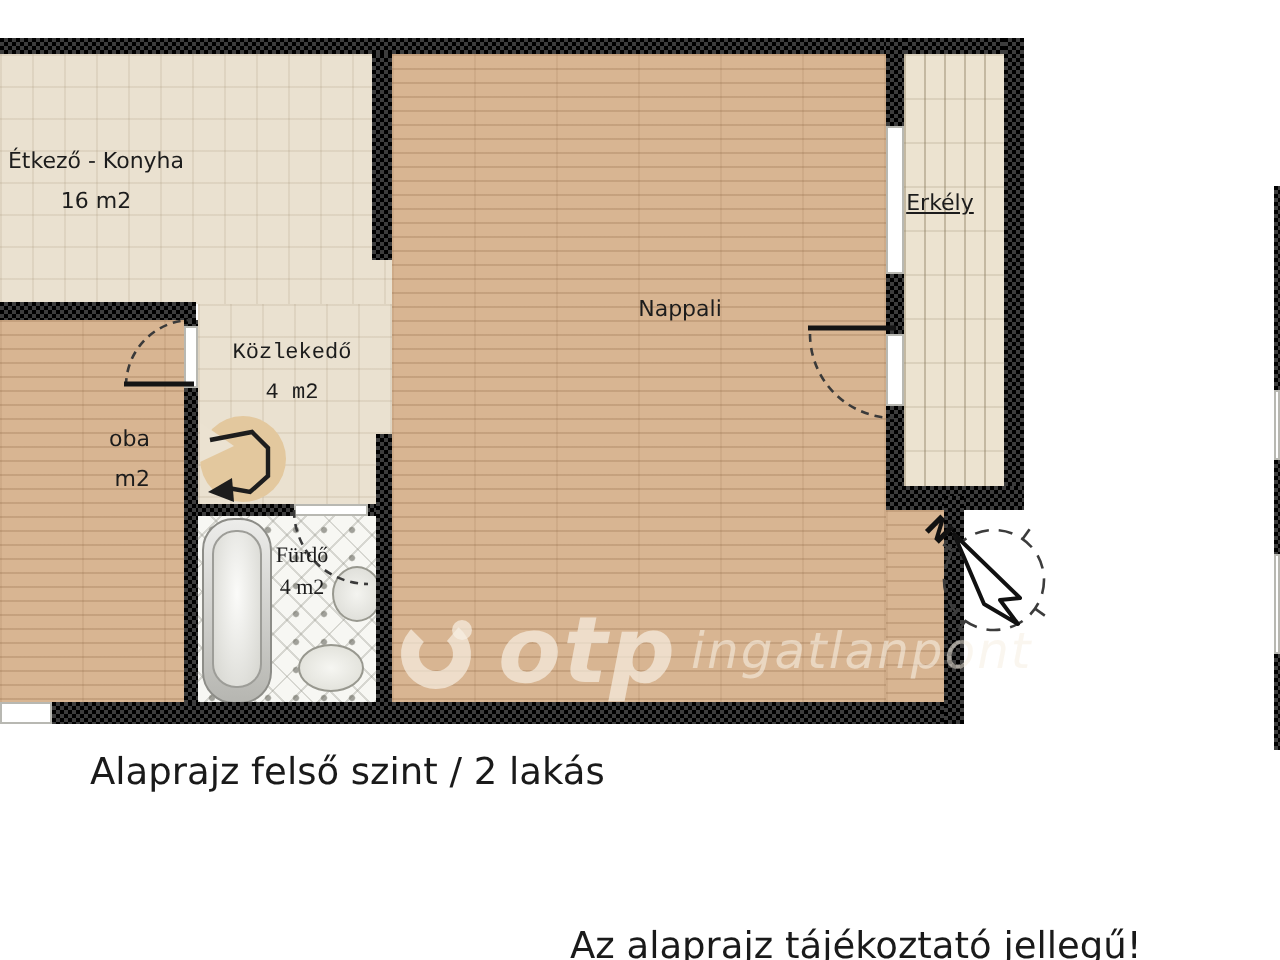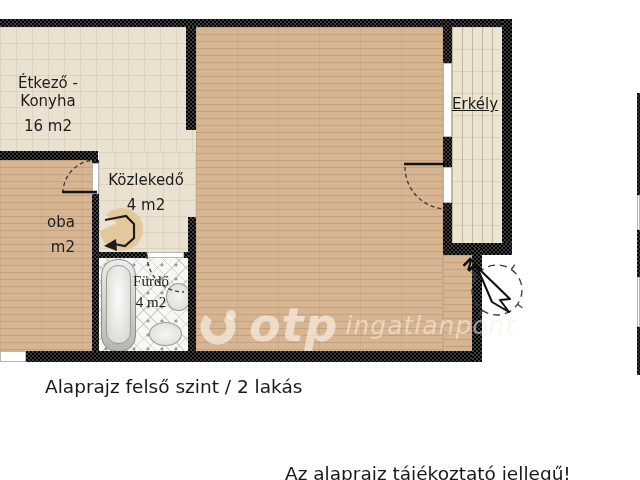--- a/index.html
+++ b/index.html
@@ -20,21 +20,21 @@
     radial-gradient(circle, rgba(90,90,80,.55) 1.2px, transparent 1.9px),
     repeating-linear-gradient(45deg, rgba(140,140,130,.30) 0 1px, transparent 1px 10px),
     repeating-linear-gradient(-45deg, rgba(140,140,130,.30) 0 1px, transparent 1px 10px);
     background-size:14px 14px, auto, auto;}
   
   .wall{background-color:#141414;background-image:
     conic-gradient(#3d3d3d 25%, #000 25% 50%, #3d3d3d 50% 75%, #000 75%);
     background-size:4px 4px;}
   .wgap{background:#ffffff;box-shadow:inset 0 0 0 1px #b8b8b2;}
   
-  .rlabel{font-size:15px;line-height:1.2;color:#1c1c1c;text-align:center;}
+  .rlabel{font-size:11px;line-height:1.2;color:#1c1c1c;text-align:center;}
   .rlabel .area{margin-top:7px;}
   .caption{font-size:18.5px;color:#1a1a1a;white-space:nowrap;}
   
   .stair{width:43px;height:43px;border-radius:50%;background:#e3c89e;}
   .tub{width:33px;height:91px;border-radius:16px;border:1px solid #8d8d88;
        background:linear-gradient(180deg,#ececea,#b6b6b1);}
   .tub-inner{position:absolute;left:4px;top:5px;width:23px;height:77px;border-radius:12px;
        border:1px solid #9d9d98;background:radial-gradient(ellipse at 50% 40%,#fbfbf9,#d4d4ce);}
   .sink{width:23px;height:26px;border-radius:50%;border:1px solid #98988f;
        background:radial-gradient(#f4f4f0,#d8d8d2);}
@@ -111,25 +111,26 @@
       <line x1="511.3" y1="269.5" x2="514.8" y2="264.6" stroke="#3c3c3c" stroke-width="1.3"></line>
       <polygon points="477,267 510,299 500,300 509,312 492,302" fill="#ffffff" stroke="#111" stroke-width="2" stroke-linejoin="round"></polygon>
       <text x="464" y="270" transform="rotate(45 470 264)" font-size="15" font-weight="bold" fill="#111">N</text>
     </g>
   </svg>
 
   <div class="abs rlabel" style="left:0;top:74px;width:96px;">
     <div>Étkező - Konyha</div>
     <div class="area">16 m2</div>
   </div>
-  <div class="abs rlabel" style="left:99px;top:171px;width:94px;">
+  <div class="abs rlabel" style="left:99px;top:171px;width:94px;font-family:Liberation Mono, monospace;">
     <div>Közlekedő</div>
     <div class="area">4 m2</div>
   </div>
   <div class="abs rlabel" style="left:285px;top:148px;width:110px;">
+    <div>Nappali</div>
   </div>
   <div class="abs rlabel" style="left:452px;top:95px;width:36px;text-decoration:underline;">Erkély</div>
   <div class="abs rlabel" style="left:0;top:213px;width:42px;text-align:right;margin-left:33px;">
     <div>oba</div>
     <div class="area" style="padding-left:3px;">m2</div>
   </div>
   <div class="abs rlabel" style="left:110px;top:272px;width:82px;font-family:Liberation Serif, serif;">
     <div>Fürdő</div>
     <div class="area" style="margin-top:3px;">4 m2</div>
   </div>

